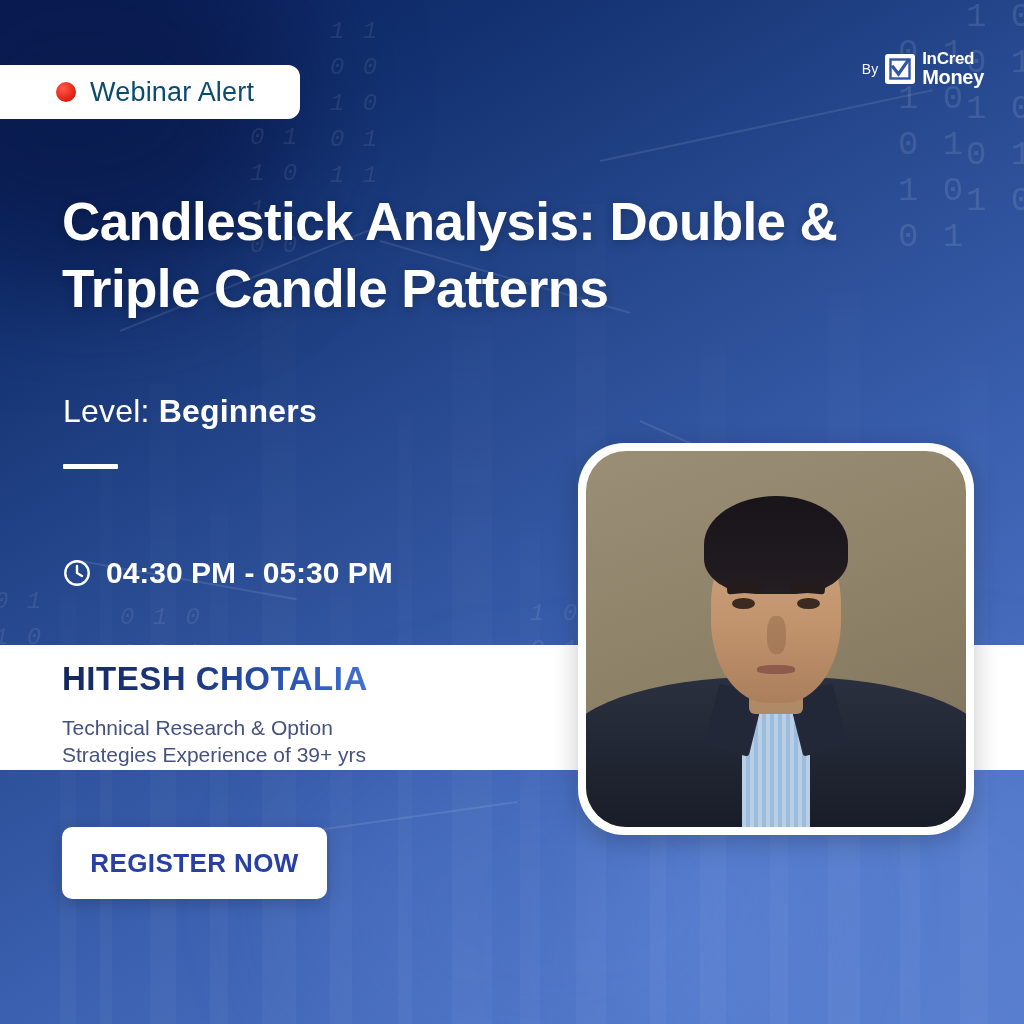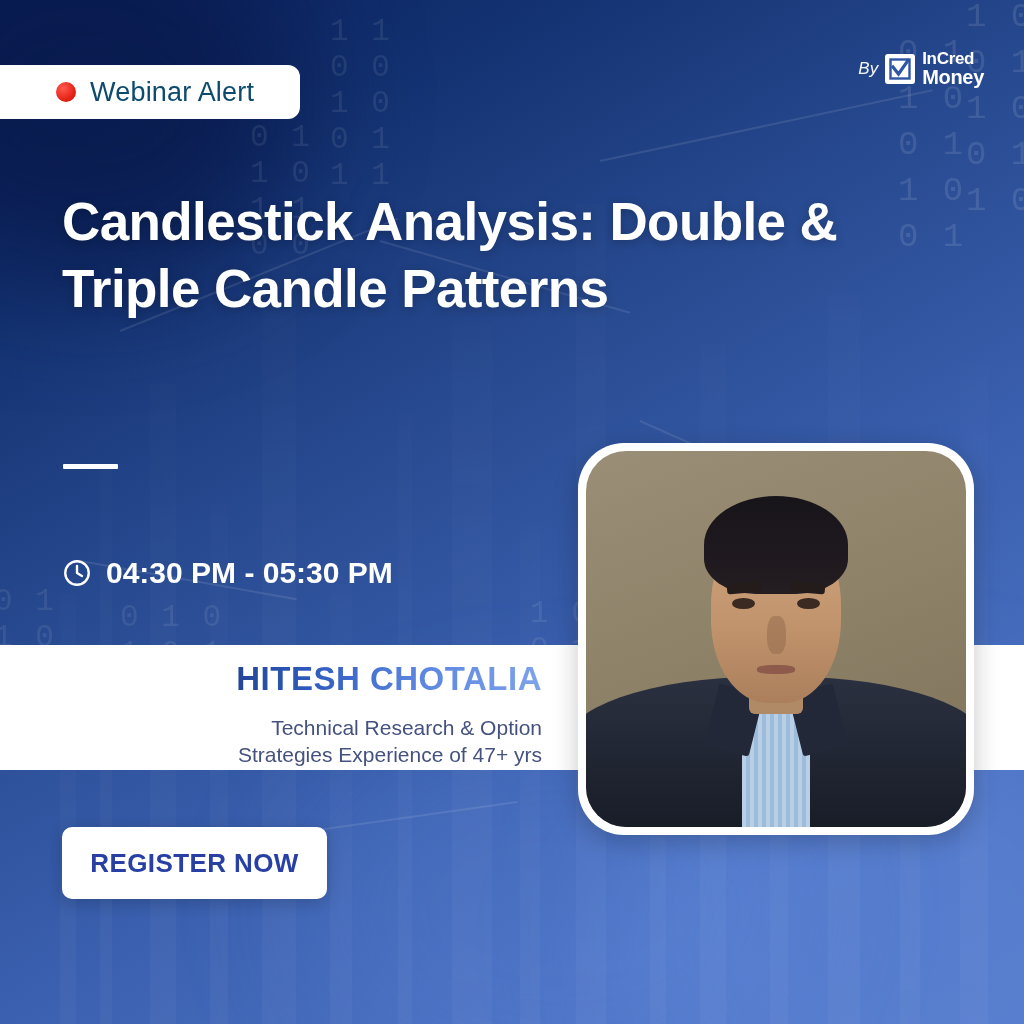--- a/index.html
+++ b/index.html
@@ -37,21 +37,21 @@
   
   .binary {
     position:absolute;
     color:rgba(255,255,255,.11);
     font-family:"Liberation Mono", monospace;
     font-size:34px; line-height:46px;
     letter-spacing:2px;
     white-space:pre;
     user-select:none;
   }
-  .binary.sm { font-size:31px; line-height:36px; color:rgba(255,255,255,.085); }
+  .binary.sm { font-size:24px; line-height:36px; color:rgba(255,255,255,.085);font-style:italic; }
 
   
   .trend { position:absolute; height:2px; background:rgba(255,255,255,.10); transform-origin:left center; }
 
   
   .glow { position:absolute; border-radius:50%; filter:blur(60px); }
 
   
   #alert-badge {
     position:absolute; left:0; top:65px;
@@ -73,21 +73,21 @@
   
   #logo { position:absolute; right:40px; top:42px; text-align:center; }
   #logo-word {
     font-size:68px; font-weight:700; color:#fff;
     letter-spacing:-1.5px; line-height:1;
   }
   #logo-sub {
     display:flex; align-items:center; justify-content:center;
     gap:7px; margin-top:9px;
   }
-  #logo-by { font-size:17px; color:#fff; font-weight:400; opacity:.95;font-style:italic; }
+  #logo-by { font-size:14px; color:#fff; font-weight:400; opacity:.95; }
   #logo-mark {
     width:30px; height:30px; background:#fff; border-radius:3px;
     display:flex; align-items:center; justify-content:center; flex:none;
   }
   #logo-mark svg { display:block; }
   #logo-incred { color:#fff; text-align:left; line-height:.98; }
   #logo-incred .l1 { font-size:17px; font-weight:700; letter-spacing:-.3px; }
   #logo-incred .l2 { font-size:20px; font-weight:700; letter-spacing:-.3px; }
 
   
@@ -116,21 +116,21 @@
   }
   #date-row { top:506px; font-size:31px; font-weight:700; }
   #time-row { top:556px; font-size:30px; font-weight:700; }
   .ico { flex:none; display:block; }
 
   
   #speaker-band {
     position:absolute; left:0; top:645px;
     width:1024px; height:125px; background:#fff;
   }
-  #speaker-info { position:absolute; left:62px; top:660px; width:480px;text-align:right; }
+  #speaker-info { position:absolute; left:62px; top:660px; width:480px; }
   #speaker-name {
     font-size:33px; font-weight:700; letter-spacing:.5px;
     background:linear-gradient(90deg,#15265e 0%,#1d3a80 28%,#2f5bbf 52%,#5b85e0 74%,#7ea3ec 100%);
     -webkit-background-clip:text; background-clip:text;
     -webkit-text-fill-color:transparent; color:transparent;
     white-space:nowrap;
   }
   #speaker-role {
     margin-top:17px; font-size:21px; line-height:1.28;
     color:#45527f; font-weight:400;
@@ -308,38 +308,42 @@
       </span>
       <span id="logo-incred">
         <div class="l1">InCred</div>
         <div class="l2">Money</div>
       </span>
     </div>
   </div>
 
   <h1 id="headline">Candlestick Analysis: Double &amp; Triple Candle Patterns</h1>
 
+  <div id="level-row">
+    <span>Level:</span>
+    <b>Beginners</b>
+  </div>
   <div id="divider"></div>
 
 
   <div id="time-row">
     <svg class="ico" width="30" height="30" viewBox="0 0 24 24">
       <circle cx="12" cy="12" r="9.4" fill="none" stroke="#fff" stroke-width="1.9"></circle>
       <path d="M12 6.4 V12 L16 14.4" fill="none" stroke="#fff" stroke-width="1.9" stroke-linecap="round" stroke-linejoin="round"></path>
     </svg>
     <span>04:30 PM - 05:30 PM</span>
   </div>
 
   <div id="speaker-band"></div>
 
   <div id="speaker-info">
     <div id="speaker-name">HITESH CHOTALIA</div>
     <div id="speaker-role">
       <div>Technical Research &amp; Option</div>
-      <div>Strategies Experience of 47+ yrs</div>
+      <div>Strategies Experience of 39+ yrs</div>
     </div>
   </div>
 
   <div id="photo-frame">
     <div id="photo">
       <div class="p" id="p-shoulders"></div>
       <div class="p" id="p-shirt"></div>
       <div class="p" id="p-collarL"></div>
       <div class="p" id="p-collarR"></div>
       <div class="p" id="p-neck"></div>

